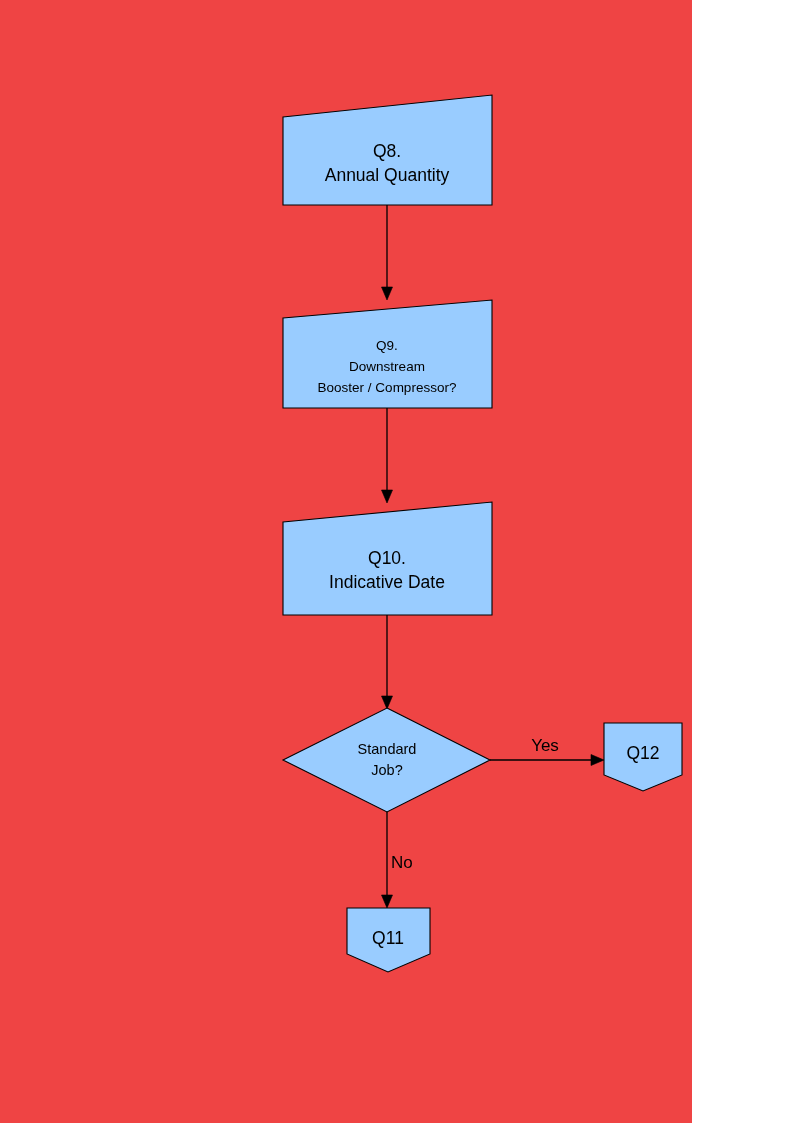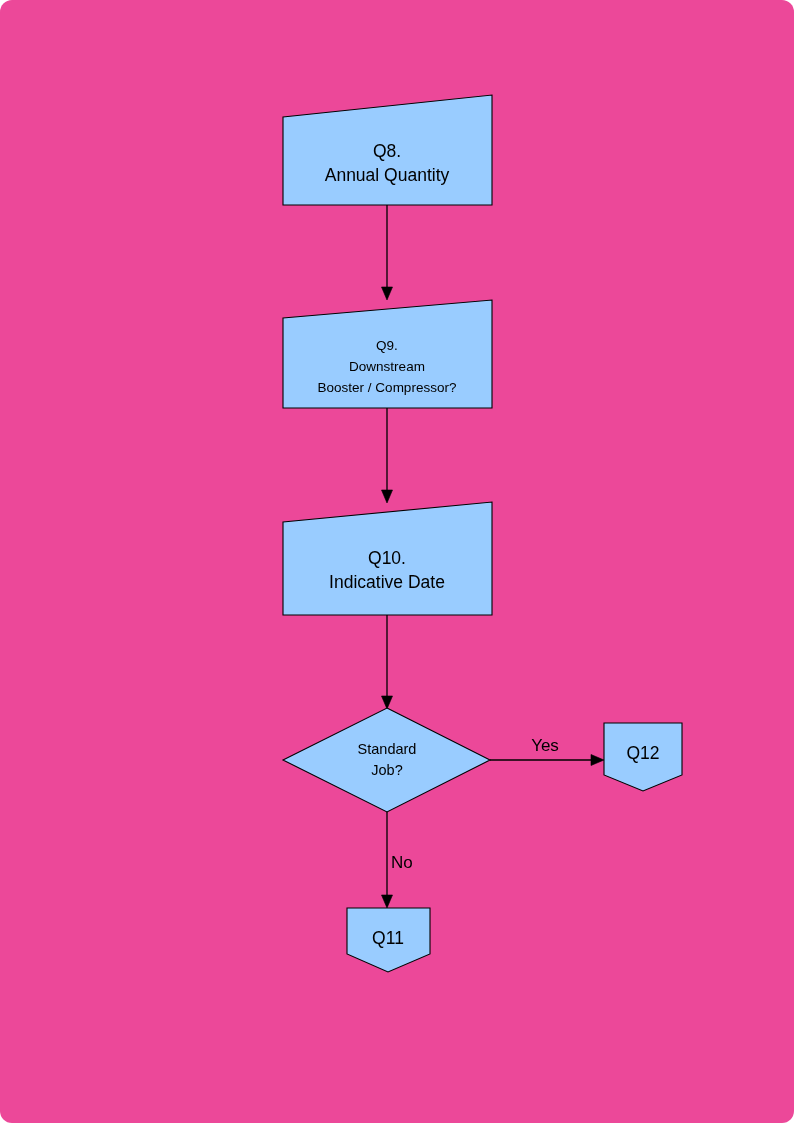--- a/index.html
+++ b/index.html
@@ -9,24 +9,23 @@
     background: #ffffff;
   }
   body {
     width: 794px;
     height: 1123px;
     font-family: "Liberation Sans", sans-serif;
     overflow: hidden;
   }
   #canvas {
     position: relative;
-    width: 794px;
+    width: 692px;
     height: 1123px;
-    background: #ec4899;
-    border-radius: 12px;
+    background: #ef4444;
   }
   #flow-svg {
     position: absolute;
     left: 0;
     top: 0;
     width: 794px;
     height: 1123px;
     display: block;
   }
   .node-shape {

